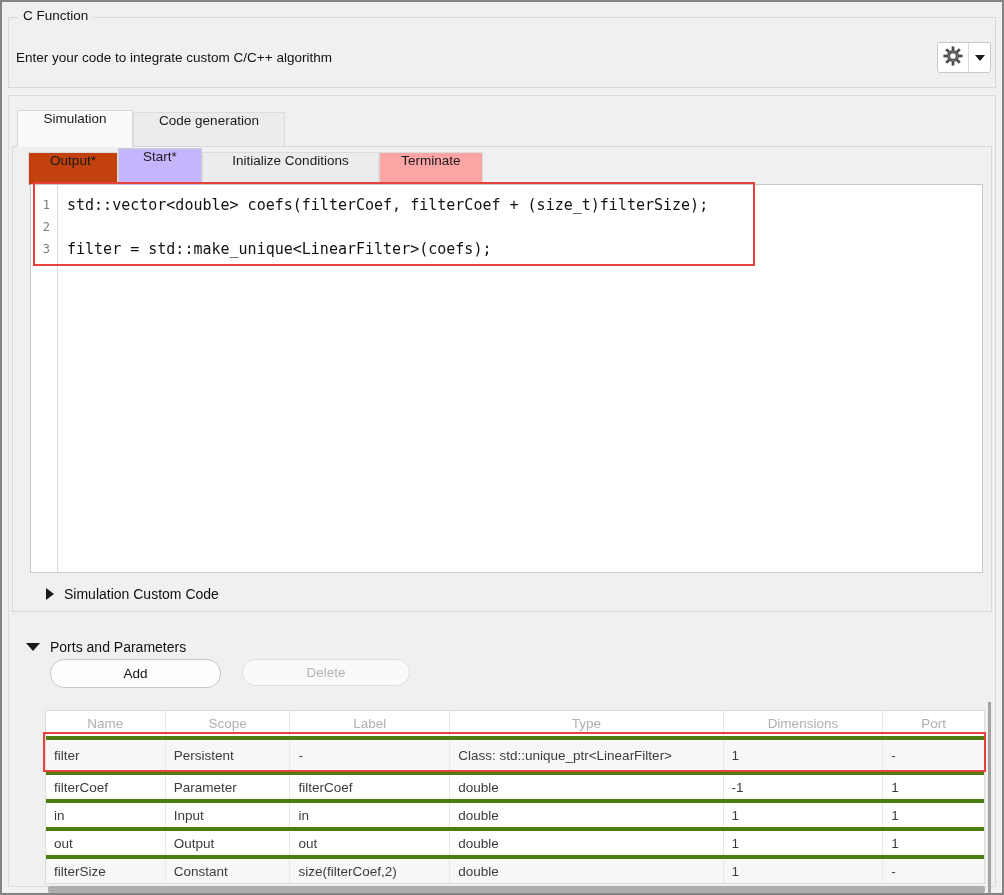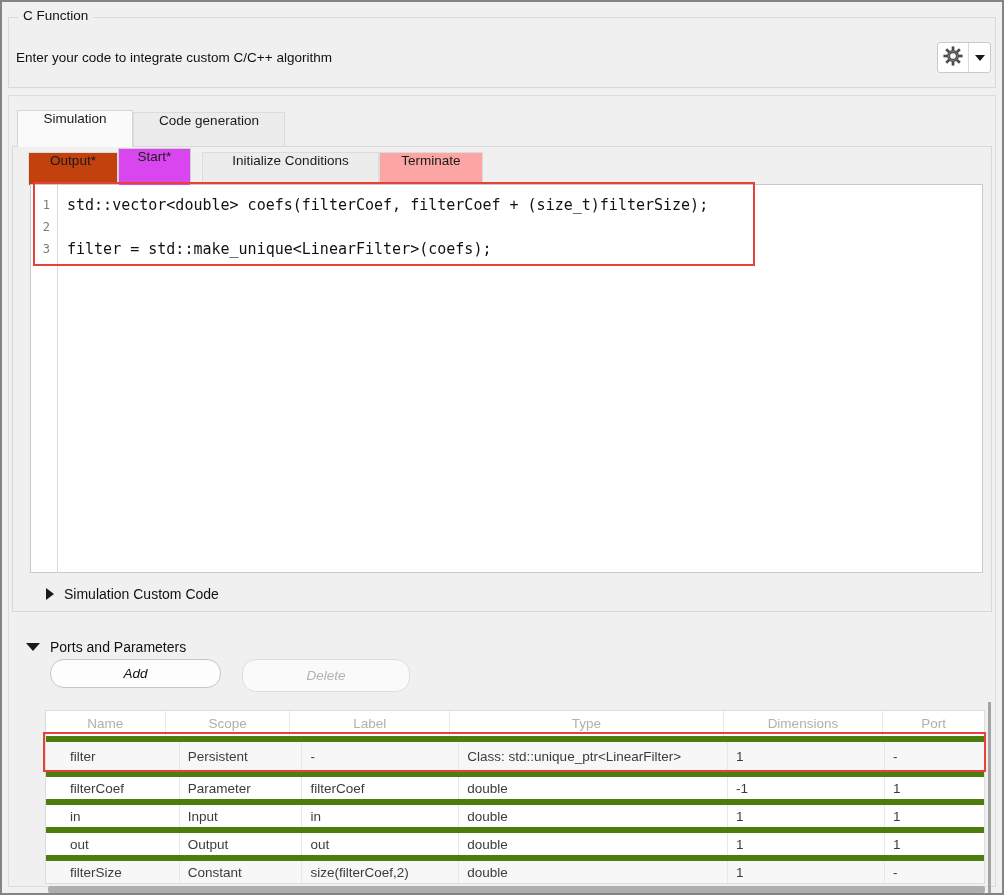--- a/index.html
+++ b/index.html
@@ -31,21 +31,21 @@
   .tab-sim { left:17px; top:110px; width:116px; height:37px; background:#fafafa;
     border:1px solid #d6d6d6; border-bottom:none; z-index:3; }
   .tab-codegen { left:133px; top:112px; width:152px; height:34px; background:#ececec;
     border:1px solid #dcdcdc; border-bottom:none; z-index:1; }
 
   .panel { left:12px; top:146px; width:980px; height:466px; border:1px solid #d9d9d9; background:#f0f0f0; z-index:2; }
 
   
   .subtab { z-index:4; }
   .st-output    { left:28px;  top:152px; width:90px;  height:33px; background:#c2410c; border:1px solid #dcdcdc; border-bottom:none; }
-  .st-start     { left:118px; top:148px; width:73px;  height:37px; background:#d946ef; border:1px solid #cfcfcf; border-bottom:none; z-index:6; }
+  .st-start     { left:118px; top:148px; width:84px;  height:37px; background:#c4b5fd; border:1px solid #cfcfcf; border-bottom:none; z-index:6; }
   .st-init      { left:202px; top:152px; width:177px; height:33px; background:#ececec; border:1px solid #dcdcdc; border-bottom:none; }
   .st-terminate { left:379px; top:152px; width:104px; height:33px; background:#fca5a5; border:1px solid #dcdcdc; border-bottom:none; }
 
   
   .editor { left:30px; top:184px; width:953px; height:389px; background:#fff; border:1px solid #c9c9c9; display:flex; z-index:5; }
   .gutter { width:27px; border-right:1px solid #d9d9d9; padding-top:9px; }
   .gutter-num { height:22px; line-height:22px; text-align:right; padding-right:7px;
     font-family:"DejaVu Sans Mono", monospace; font-size:12px; color:#7a7a7a; }
   .code-col { flex:1; padding:9px 0 16px 9px; }
   .code-line { height:22px; line-height:22px; font-family:"DejaVu Sans Mono", monospace;
@@ -57,29 +57,29 @@
 
   
   .section-row { display:flex; align-items:center; gap:10px; cursor:pointer; z-index:6; }
   .custom-code-row { left:30px; top:584px; height:20px;padding-left:16px; }
   .ports-row { left:26px; top:629px; height:20px;margin-top:8px; }
   .tri-right { width:0; height:0; border-top:6px solid transparent; border-bottom:6px solid transparent; border-left:8px solid #1a1a1a; }
   .tri-down  { width:0; height:0; border-left:7px solid transparent; border-right:7px solid transparent; border-top:8px solid #1a1a1a; }
   .section-label { font-size:14px; color:#111; }
 
   
-  .btn { display:flex; align-items:center; justify-content:center; border-radius:14px; cursor:pointer; font-size:13.5px;font-style:italic; }
+  .btn { display:flex; align-items:center; justify-content:center; border-radius:14px; cursor:pointer; font-size:13.5px; }
   .btn-add { left:50px; top:659px; width:171px; height:29px; background:#fdfdfd; border:1px solid #c6c6c6; color:#111; }
-  .btn-delete { left:242px; top:659px; width:168px; height:33px; background:#fafafa; border:1px solid #dedede; color:#b3b3b3; cursor:default; }
+  .btn-delete { left:242px; top:659px; width:168px; height:27px; background:#fafafa; border:1px solid #dedede; color:#b3b3b3; cursor:default; }
 
   
   .ptable { left:45px; top:710px; width:940px; height:174px; background:#fff; border:1px solid #dcdcdc; }
   .trow { display:flex; width:100%; }
   .trow-header { height:25px;justify-content:space-between; }
-  .trow-data { height:28px; border-top:6px solid #4d7c0f;padding-left:16px; }
+  .trow-data { height:28px; border-top:4px solid #4d7c0f; }
   .trow-selected { height:35px; background:#f7f7f7; }
   .trow-shaded { background:#f7f7f7; }
   .tcell { border-right:1px solid #e8e8e8; padding-left:8px; display:flex; align-items:center;
     color:#3c3c3c; font-size:13.5px; overflow:hidden; white-space:nowrap; }
   .tcell:last-child { border-right:none; }
   .th { justify-content:center; padding-left:0; color:#b0b0b0; }
   .c-name{width:120px}.c-scope{width:125px}.c-label{width:160px}.c-type{width:274px}.c-dims{width:160px}.c-port{width:101px}
 
   
   .vscroll { left:988px; top:702px; width:3px; height:191px; background:#a3a3a3; cursor:pointer; }

